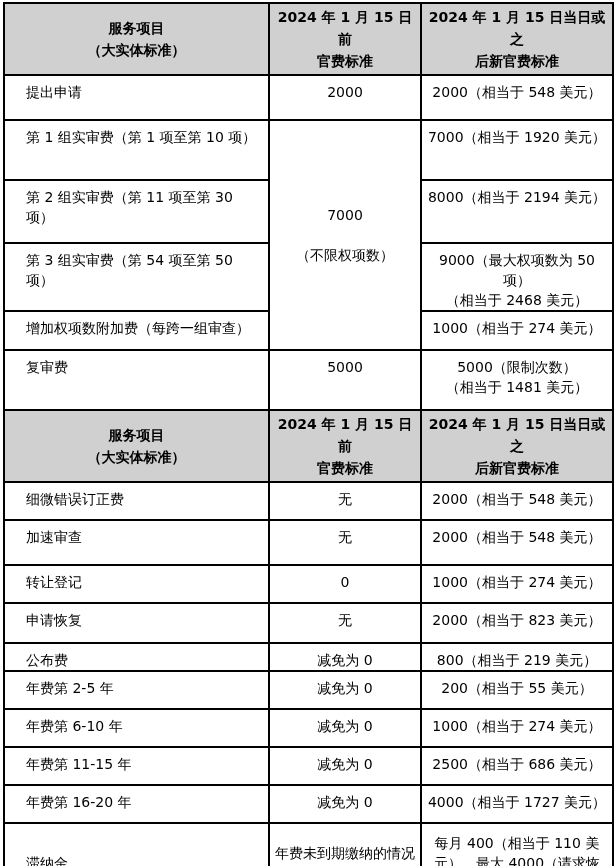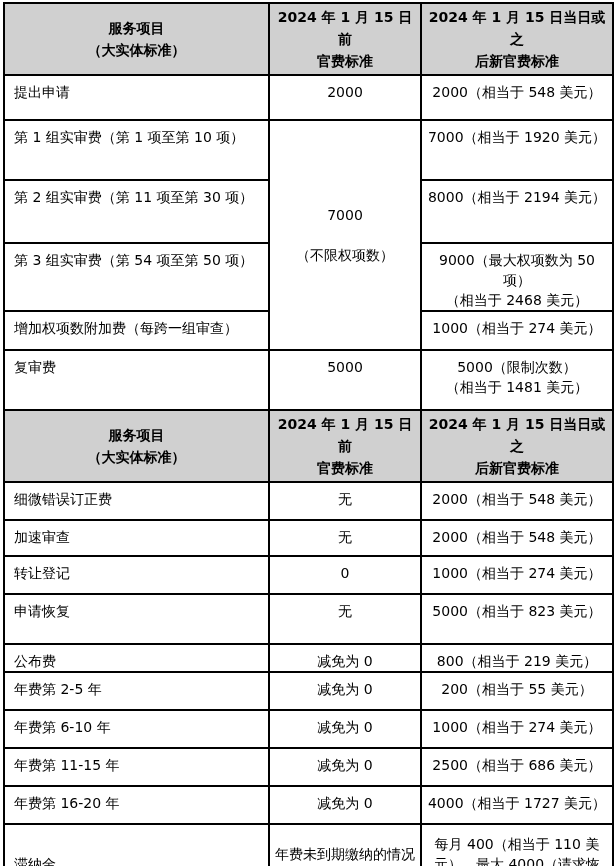--- a/index.html
+++ b/index.html
@@ -26,21 +26,21 @@
     text-align:center;
     vertical-align:middle;
     line-height:22px;
     padding:2px 4px;
   }
   td{
     vertical-align:top;
     line-height:20px;
     padding-top:6px;
   }
-  td.c1{text-align:left;padding-left:9px;padding-right:6px;}
+  td.c1{text-align:left;padding-left:21px;padding-right:6px;}
   td.c2,td.c3{text-align:center;padding-left:5px;padding-right:5px;margin-top:37px;}
   td.vmid{vertical-align:middle;padding-top:0;}
   tr.vm td{vertical-align:middle;padding-top:0;}
 </style>
 </head>
 <body>
 
 <table>
   <colgroup>
     <col style="width:265px">
@@ -97,34 +97,34 @@
 官费标准</th>
       <th>2024 年 1 月 15 日当日或之
 后新官费标准</th>
     </tr>
 
     <tr style="height:38px">
       <td class="c1">细微错误订正费</td>
       <td class="c2">无</td>
       <td class="c3">2000（相当于 548 美元）</td>
     </tr>
-    <tr style="height:36px">
+    <tr style="height:45px">
       <td class="c1">加速审查</td>
       <td class="c2">无</td>
       <td class="c3">2000（相当于 548 美元）</td>
     </tr>
     <tr style="height:38px">
       <td class="c1">转让登记</td>
       <td class="c2">0</td>
       <td class="c3">1000（相当于 274 美元）</td>
     </tr>
-    <tr style="height:50px">
+    <tr style="height:40px">
       <td class="c1">申请恢复</td>
       <td class="c2">无</td>
-      <td class="c3">5000（相当于 823 美元）</td>
+      <td class="c3">2000（相当于 823 美元）</td>
     </tr>
     <tr style="height:28px">
       <td class="c1">公布费</td>
       <td class="c2">减免为 0</td>
       <td class="c3">800（相当于 219 美元）</td>
     </tr>
     <tr style="height:38px">
       <td class="c1">年费第 2-5 年</td>
       <td class="c2">减免为 0</td>
       <td class="c3">200（相当于 55 美元）</td>

